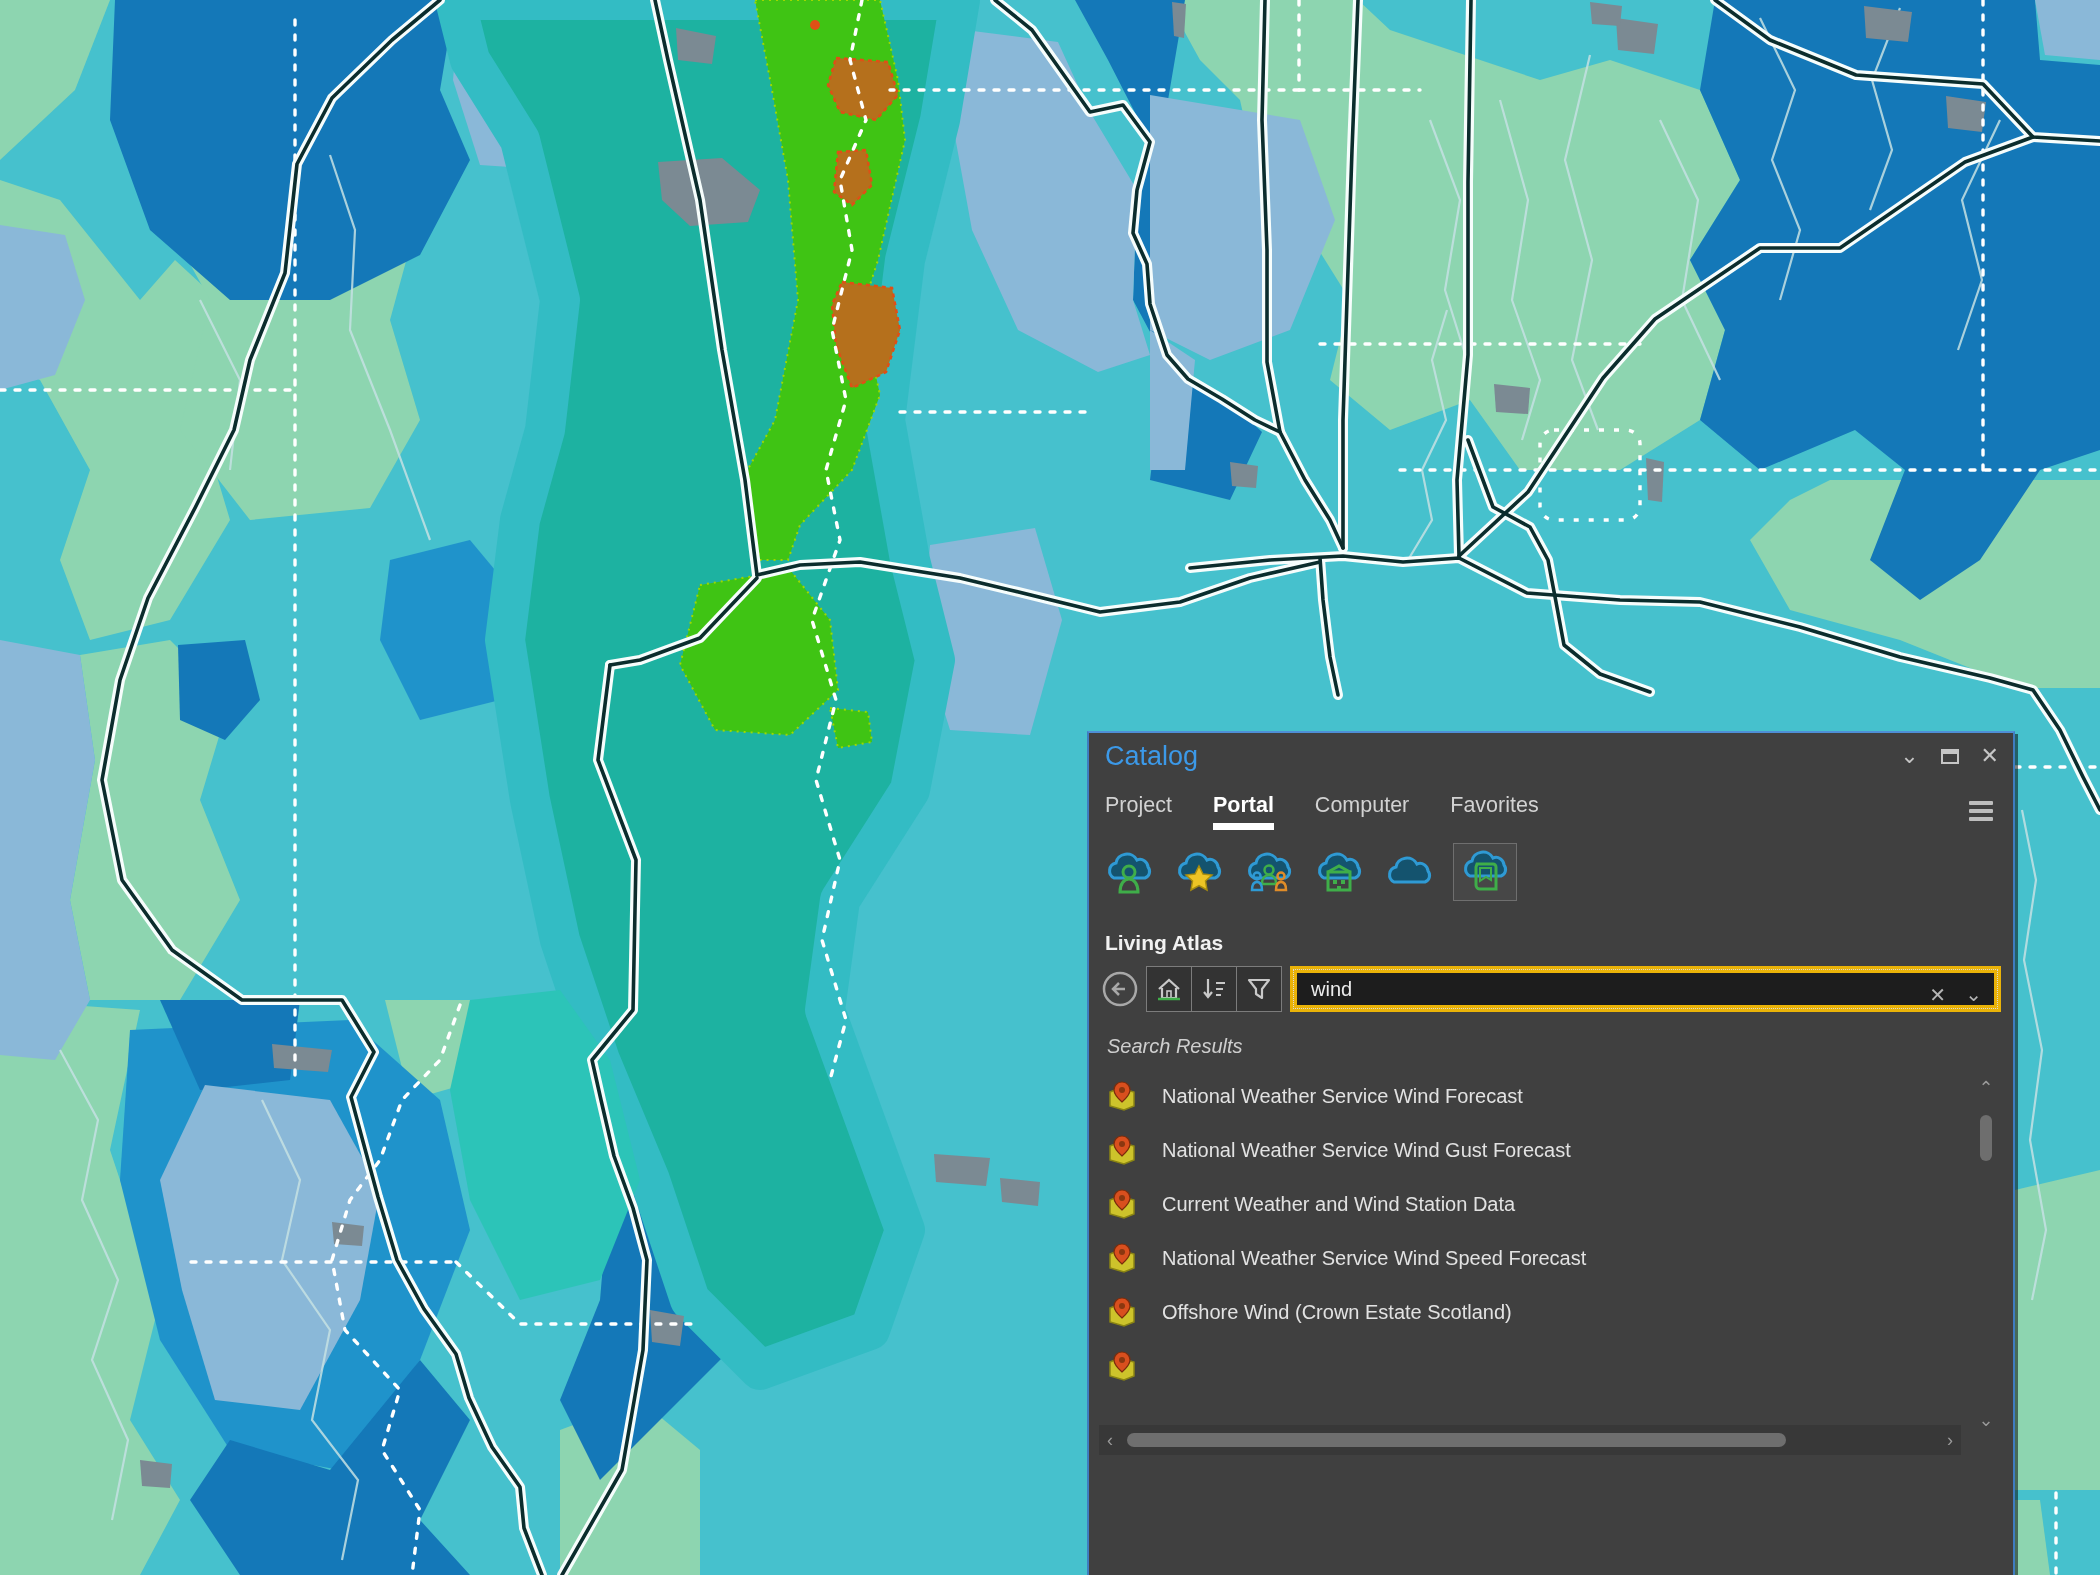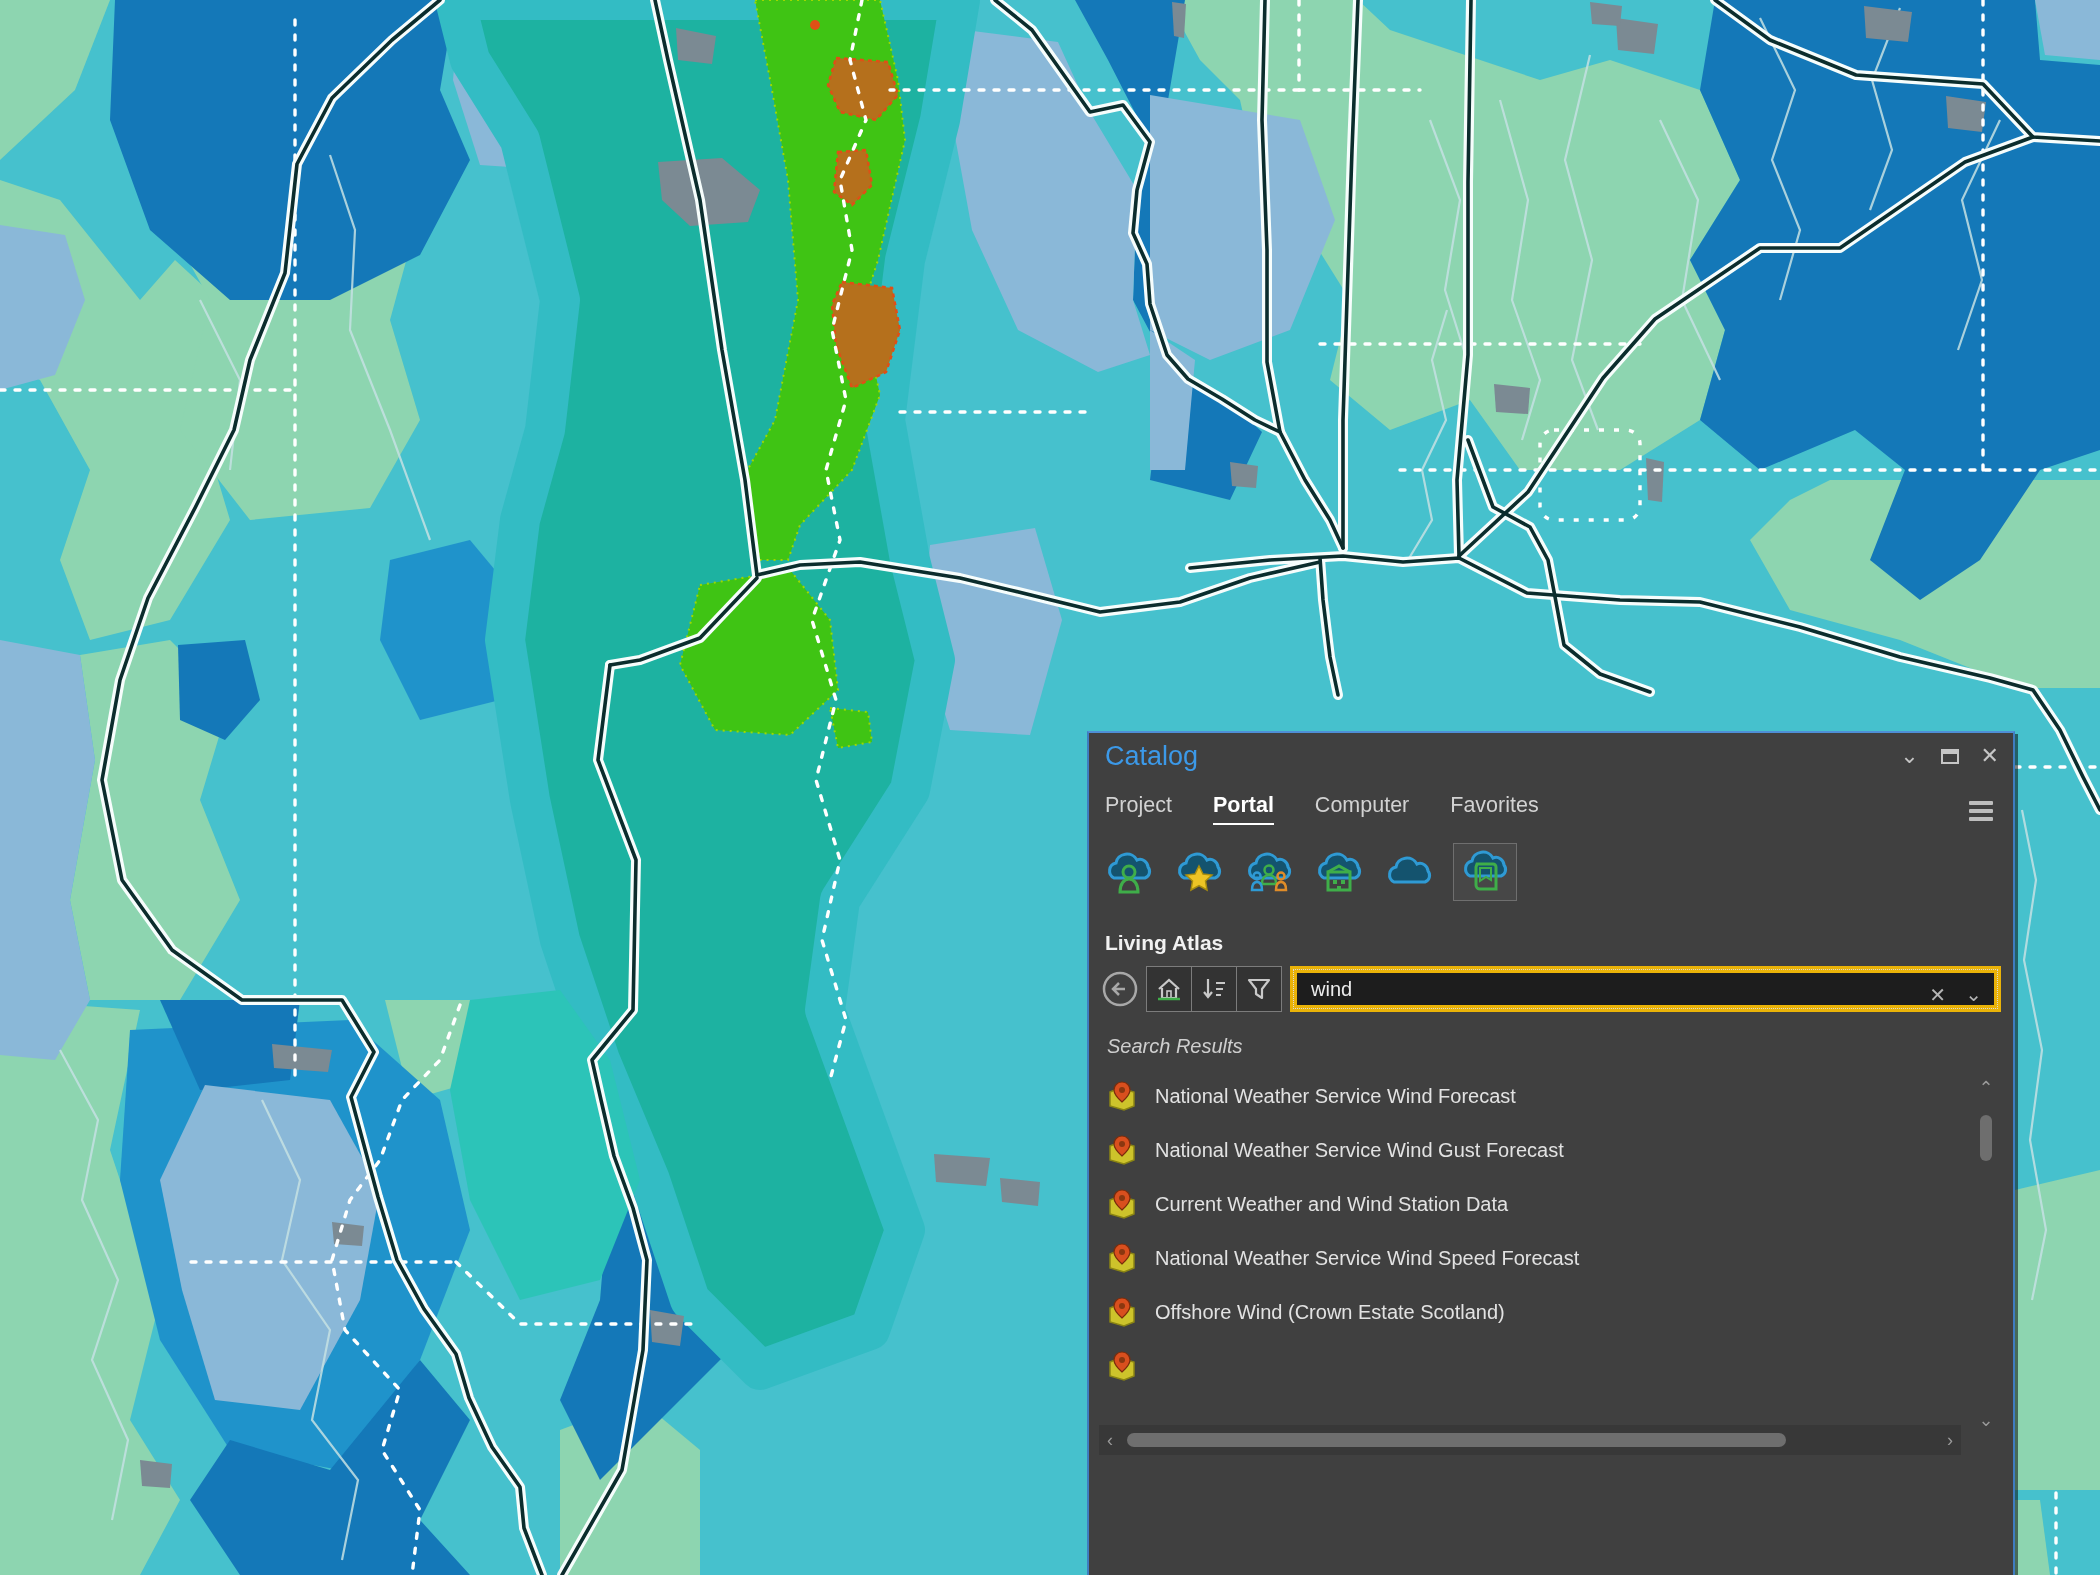--- a/index.html
+++ b/index.html
@@ -15,39 +15,39 @@
   #catalog{position:absolute;left:1087px;top:731px;width:928px;height:893px;box-sizing:border-box;
     background:#404040;border:2px solid #3f7dc0;border-top-color:#4e8fd6;
     box-shadow:3px 3px 0 rgba(0,0,0,.5);color:#d8d8d8;}
   .abs{position:absolute}
   .p-title{left:16px;top:8px;font-size:27px;color:#3c99e8}
   .p-controls{right:14px;top:12px;display:flex;gap:22px;align-items:center;color:#c6c6c6}
   .ctl{font-size:22px;line-height:22px;cursor:default}
   .ctl-restore{width:18px;height:15px;border:2px solid #c6c6c6;border-top-width:5px;box-sizing:border-box}
   .p-tabs{left:16px;top:60px;display:flex;gap:41px;font-size:21.5px;color:#d2d2d2}
   .tab{padding-bottom:5px}
-  .tab.active{color:#ffffff;font-weight:bold;border-bottom:2px solid #ffffff}
+  .tab.active{color:#ffffff;font-weight:bold;border-bottom:7px solid #ffffff}
   .p-burger{right:20px;top:68px;display:flex;flex-direction:column;gap:4px}
   .p-burger div{width:24px;height:4px;background:#bdbdbd;border-radius:1px}
   .p-conn{left:14px;top:110px;display:flex;gap:18px;align-items:center}
   .conn{width:52px;height:46px;display:flex;align-items:center;justify-content:center}
   .conn.selected{background:#474747;border:1px solid #6f6f6f;width:62px;height:56px}
   .p-section{left:16px;top:198px;font-size:21px;font-weight:bold;color:#f1f1f1}
   .p-toolbar{left:12px;top:232px;right:12px;display:flex;align-items:center;gap:8px;height:48px}
   .tool-btn{width:46px;height:46px;box-sizing:border-box;border:1px solid #7c7c7c;background:#333333;
     display:flex;align-items:center;justify-content:center;margin-left:-1px}
   .search-box{flex:1;height:46px;box-sizing:border-box;position:relative;background:#1d1d1d;
     border:7px solid #eab308;outline:1px dotted #d9d9d9;outline-offset:-4px;
     display:flex;align-items:center}
   .search-text{margin-left:14px;font-size:20px;color:#ececec}
   .search-clear{position:absolute;right:48px;top:10px;font-size:20px;color:#b5b5b5}
   .search-drop{position:absolute;right:12px;top:9px;font-size:20px;color:#b5b5b5}
   .p-sr{left:18px;top:302px;font-size:20px;font-style:italic;color:#cecece}
   .p-list{left:8px;top:336px;right:46px;height:352px;overflow:hidden}
-  .row{height:54px;display:flex;align-items:center;gap:18px;padding-left:10px}
+  .row{height:54px;display:flex;align-items:center;gap:25px;padding-left:10px}
   .row span{font-size:20px;color:#e2e2e2}
   .p-vscroll{right:14px;top:346px;width:26px;height:350px;display:flex;flex-direction:column;align-items:center}
   .vthumb{width:12px;height:46px;background:#6e6e6e;border-radius:6px;margin-top:18px}
   .sc-ar{color:#9a9a9a;font-size:18px;line-height:18px}
   .p-hscroll{left:10px;right:52px;top:692px;height:30px;background:#383838;display:flex;align-items:center;padding:0 8px;box-sizing:border-box}
   .htrack{flex:1;height:14px;position:relative;margin:0 10px}
   .hthumb{position:absolute;left:4px;top:0;width:81%;height:14px;background:#6e6e6e;border-radius:7px}
   .p-footer{left:0;right:0;bottom:14px;text-align:center;font-size:20px;color:#3c99e8}
 </style>
 </head>

